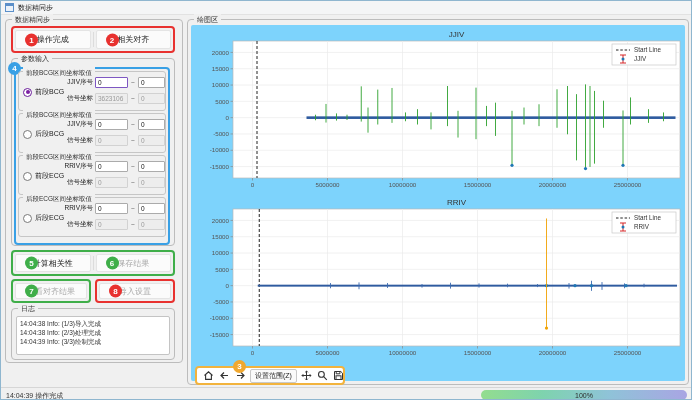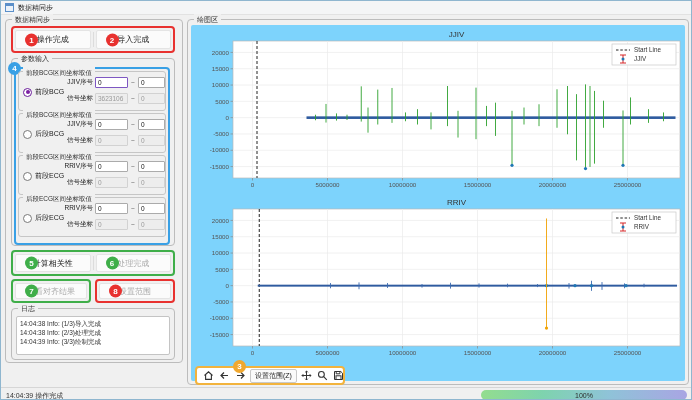--- a/index.html
+++ b/index.html
@@ -80,21 +80,21 @@
 
     <div class="ann red" style="left:5px;top:6px;width:164px;height:27px;">
       <div class="btnrow">
         <button class="btn">
           <span class="num red">1</span>
           <span>操作完成</span>
         </button>
         <div class="btn-sep"></div>
         <button class="btn">
           <span class="num red">2</span>
-          <span>导入完成</span>
+          <span>相关对齐</span>
         </button>
       </div>
     </div>
 
     <div class="groupbox" style="left:5px;top:38px;width:164px;height:188px;">
       <span class="gb-label">参数输入</span>
       <div class="ann blue blue-box">
         <span class="num blue badge4">4</span>
 
         <div class="section">
@@ -182,38 +182,38 @@
 
     <div class="ann green" style="left:5px;top:230px;width:164px;height:26px;">
       <div class="btnrow">
         <button class="btn">
           <span class="num green">5</span>
           <span>计算相关性</span>
         </button>
         <div class="btn-sep"></div>
         <button class="btn disabled">
           <span class="num green">6</span>
-          <span>处理完成</span>
+          <span>保存结果</span>
         </button>
       </div>
     </div>
 
     <div class="ann green" style="left:5px;top:259px;width:80px;height:24px;">
       <div class="btnrow">
         <button class="btn disabled">
           <span class="num green">7</span>
           <span>查看对齐结果</span>
         </button>
       </div>
     </div>
     <div class="ann red" style="left:89px;top:259px;width:80px;height:24px;">
       <div class="btnrow">
         <button class="btn disabled">
           <span class="num red">8</span>
-          <span>设置范围</span>
+          <span>导入设置</span>
         </button>
       </div>
     </div>
 
     <div class="groupbox" style="left:5px;top:288px;width:164px;height:52px;">
       <span class="gb-label">日志</span>
       <div class="log-box">
         <div class="log-line">14:04:38 Info: (1/3)导入完成</div>
         <div class="log-line">14:04:38 Info: (2/3)处理完成</div>
         <div class="log-line">14:04:39 Info: (3/3)绘制完成</div>

